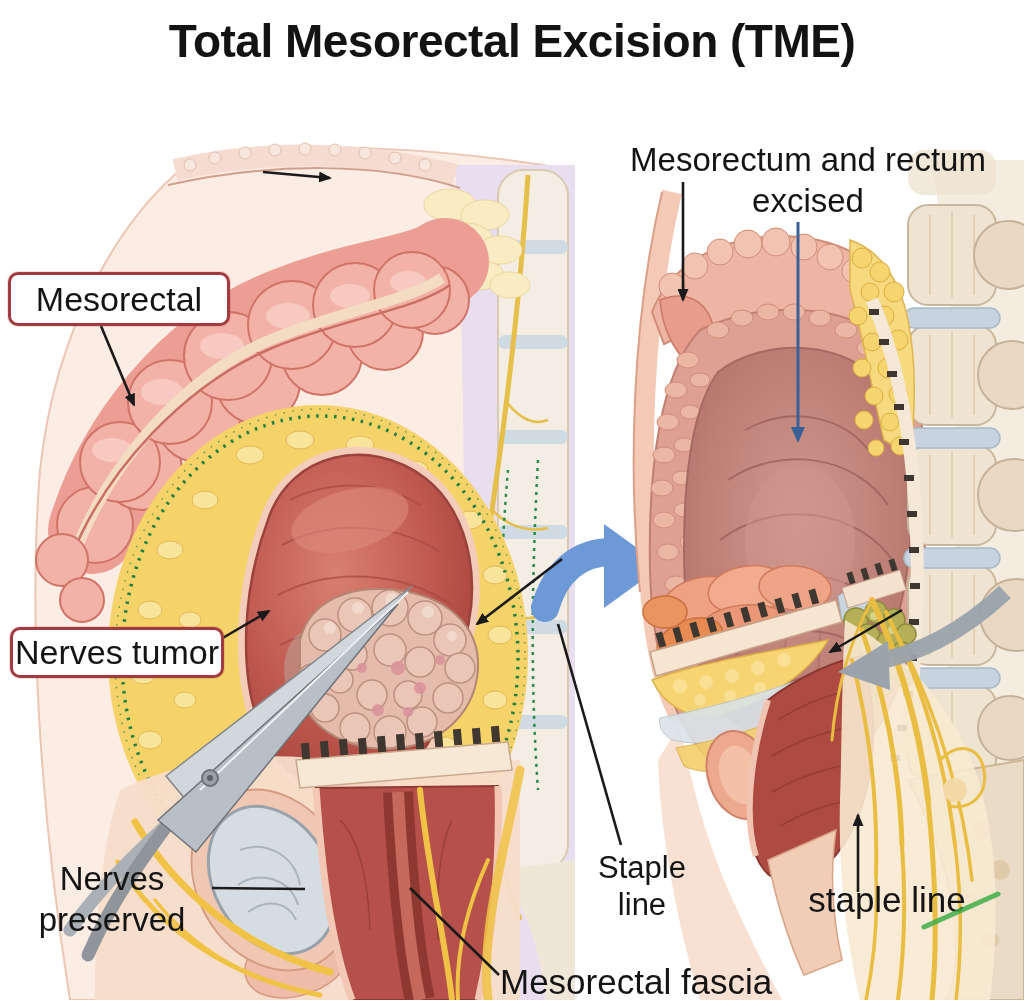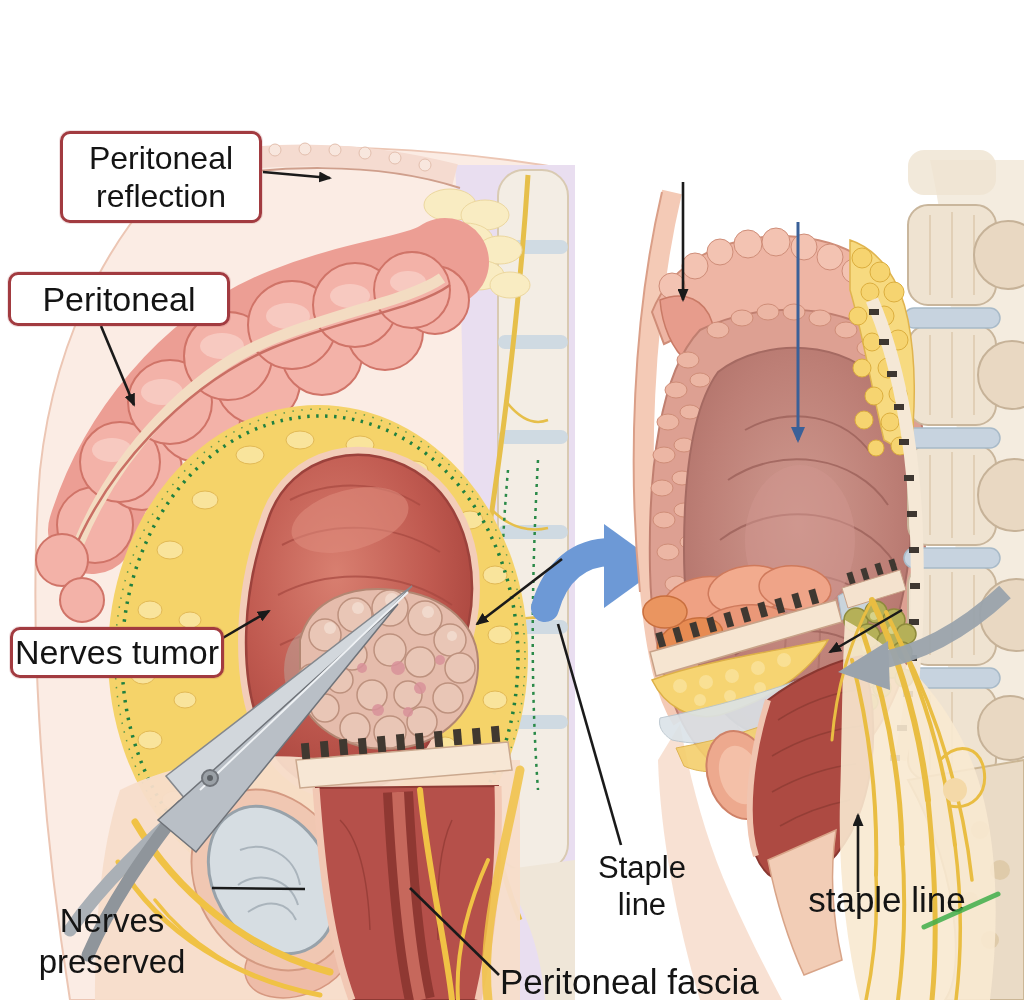--- a/index.html
+++ b/index.html
@@ -8,21 +8,21 @@
   .canvas svg{position:absolute;left:0;top:0;}
   .title{position:absolute;top:14px;left:0;width:100%;text-align:center;
          font-size:46px;font-weight:bold;letter-spacing:-0.5px;color:#131313;}
   .boxlabel{position:absolute;background:#ffffff;border:3px solid #a23b40;border-radius:10px;
             display:flex;align-items:center;justify-content:center;text-align:center;
             font-size:34px;line-height:1.2;color:#141414;box-shadow:0 0 0 1px rgba(162,59,64,.15);}
   .plainlabel{position:absolute;text-align:center;color:#141414;}
   .lbl-peritoneal{left:60px;top:131px;width:196px;height:86px;font-size:32px;}
   .lbl-mesorectum{left:8px;top:272px;width:216px;height:48px;}
   .lbl-rectal-tumor{left:10px;top:627px;width:208px;height:45px;}
-  .lbl-nerves{left:20px;top:858px;width:184px;font-size:33px;line-height:1.25;margin-top:42px;}
+  .lbl-nerves{left:20px;top:858px;width:184px;font-size:33px;line-height:1.25;}
   .lbl-excised{left:616px;top:139px;width:384px;font-size:33px;line-height:1.25;}
   .lbl-staple{left:583px;top:849px;width:118px;font-size:31px;line-height:1.2;}
   .lbl-mesostaple{left:768px;top:876px;width:238px;font-size:35px;line-height:1.35;}
   .lbl-fascia{left:500px;top:962px;width:320px;font-size:35px;text-align:left;}
   .artifact{color:#e06820;font-weight:normal;}
   .scribble{position:absolute;left:918px;top:908px;width:86px;height:5px;background:#3fae4a;
             border-radius:3px;transform:rotate(-24deg);opacity:.85;}
 </style>
 </head>
 <body>
@@ -578,44 +578,45 @@
     <line x1="683" y1="182" x2="683" y2="300" marker-end="url(#mBlack)"></line>
     <line x1="798" y1="222" x2="798" y2="440" stroke="#3a6098" stroke-width="3" marker-end="url(#mBlue)"></line>
     <line x1="621" y1="845" x2="558" y2="624"></line>
     <line x1="562" y1="559" x2="477" y2="624" marker-end="url(#mBlack)"></line>
     <line x1="902" y1="610" x2="830" y2="652" marker-end="url(#mBlack)"></line>
     <line x1="858" y1="892" x2="858" y2="815" marker-end="url(#mBlack)"></line>
     <line x1="499" y1="975" x2="410" y2="888"></line>
   </g>
 </svg>
 
-
-  <div class="boxlabel lbl-peritoneal">
-    <span>Peritoneal reflection</span>
-  </div>
+  <div class="title">Total Mesorectal Excision (TME)</div>
+
 
   <div class="boxlabel lbl-mesorectum">
-    <span>Peritoneal</span>
+    <span>Mesorectal</span>
   </div>
 
   <div class="boxlabel lbl-rectal-tumor">
     <span>Nerves tumor</span>
   </div>
 
   <div class="plainlabel lbl-nerves">
     <span>Nerves preserved</span>
   </div>
 
+  <div class="plainlabel lbl-excised">
+    <span>Mesorectum and rectum excised</span>
+  </div>
 
   <div class="plainlabel lbl-staple">
     <span>Staple line</span>
   </div>
 
   <div class="plainlabel lbl-mesostaple">
     <div>staple line</div>
   </div>
   <div class="scribble"></div>
 
   <div class="plainlabel lbl-fascia">
-    <span>Peritoneal fascia</span>
+    <span>Mesorectal fascia</span>
   </div>
 
 </div>
 
 </body></html>

